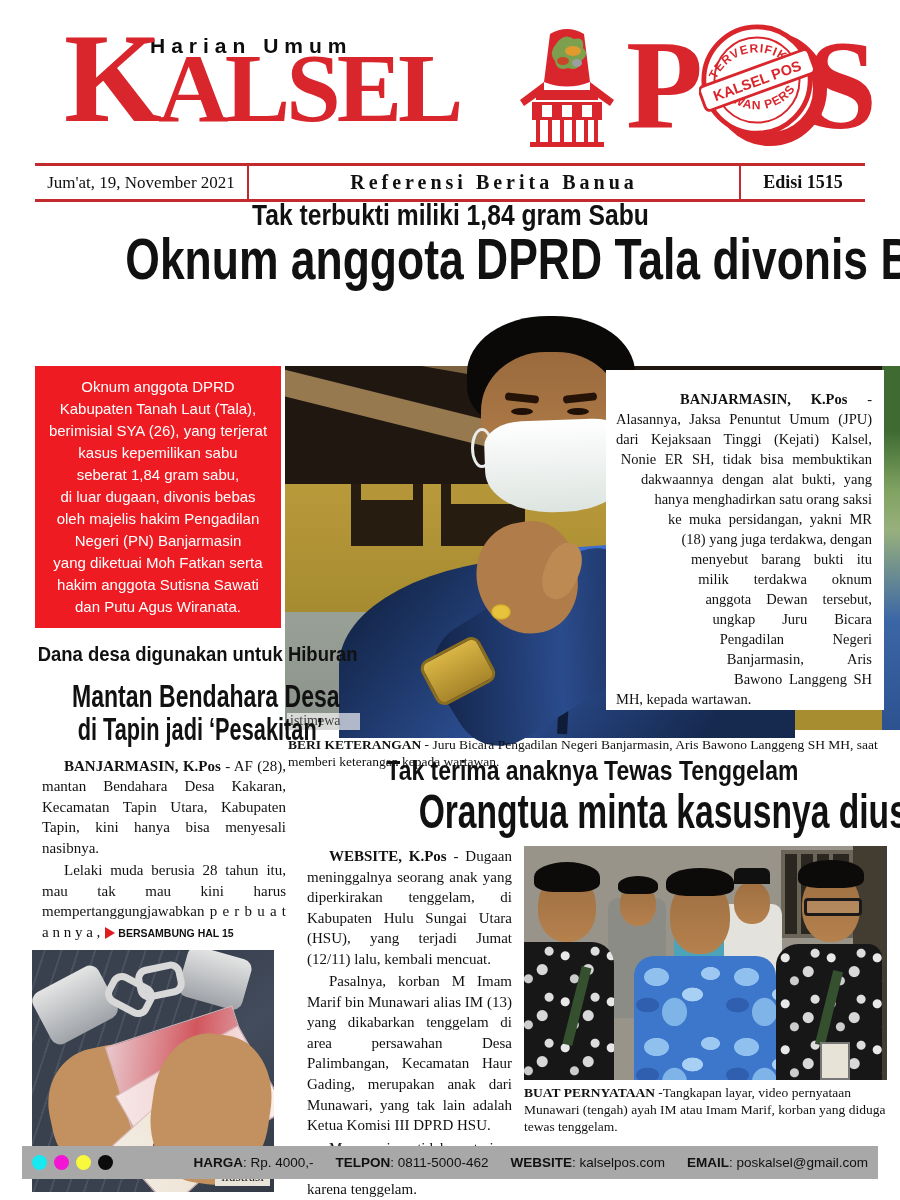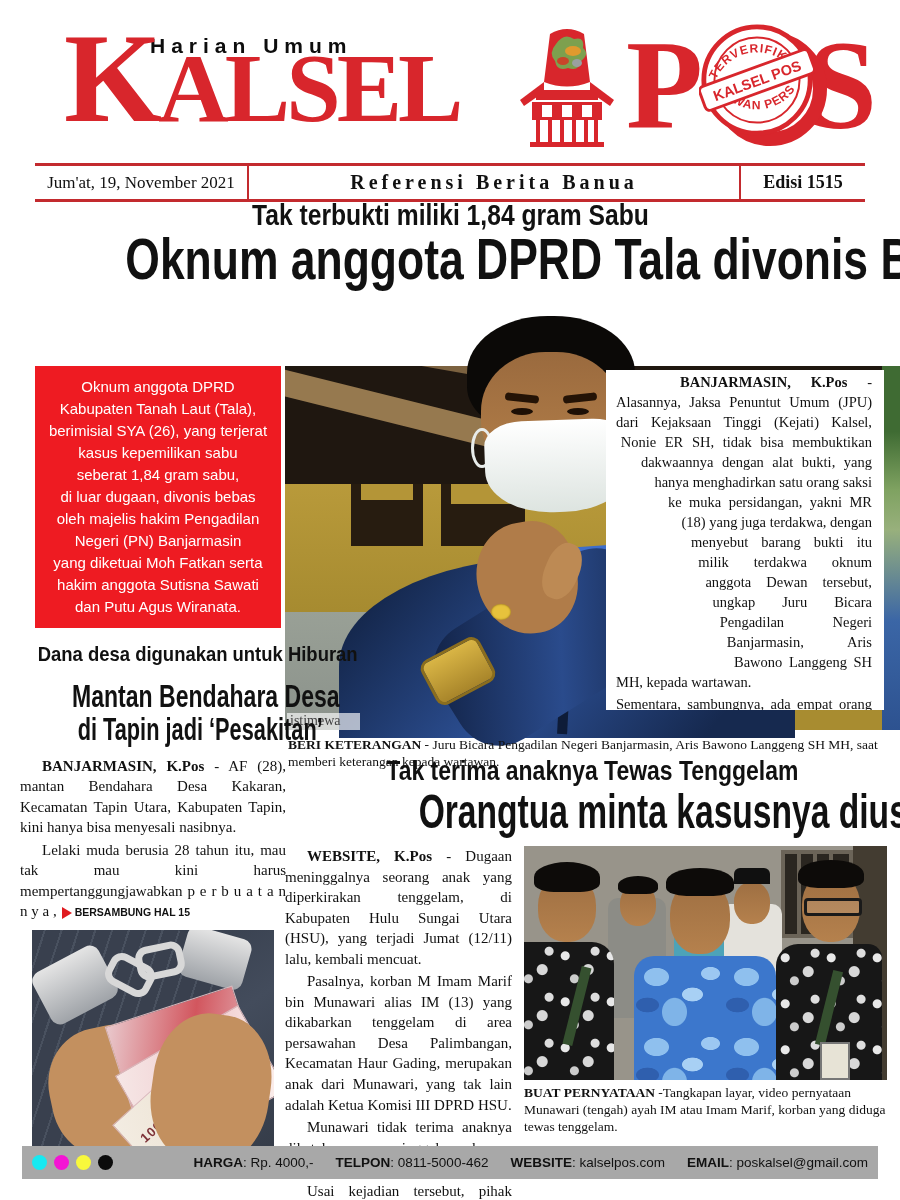--- a/index.html
+++ b/index.html
@@ -78,38 +78,38 @@
           background:linear-gradient(120deg,#101f40,#2a4b8c 55%,#142344);border-radius:46px;}
   .hand{position:absolute;left:128px;top:206px;width:100px;height:112px;background:#b07c49;
         border-radius:48% 42% 46% 52%;transform:rotate(-10deg);}
   .thumb{position:absolute;left:196px;top:226px;width:34px;height:58px;background:#bd8a54;border-radius:45%;transform:rotate(22deg);}
   .ring{position:absolute;left:142px;top:288px;width:20px;height:16px;background:#e7c23c;border-radius:50%;box-shadow:0 0 2px #7a5c10 inset;}
   .watch{position:absolute;left:76px;top:330px;width:60px;height:44px;transform:rotate(-28deg);
          background:linear-gradient(#d9b545,#a8852a);border-radius:10px;border:3px solid #8a6d1e;}
 
   
   .panel{position:absolute;top:4px;right:16px;width:278px;height:340px;background:#fff;
-         box-sizing:border-box;padding:2px 12px 8px 10px;overflow:hidden;}
+         box-sizing:border-box;padding:19px 12px 8px 10px;overflow:hidden;}
   .panel p{margin:0 0 2px 0;font-size:14.5px;line-height:1.38;text-align:justify;}
   .panel .indent{text-indent:64px;}
   .contour{float:left;width:118px;height:300px;shape-outside:polygon(0% 26%, 12% 28%, 60% 56%, 100% 100%, 0% 100%);}
   .credit-chip{position:absolute;left:2px;bottom:0;padding:0 19px 1px 3px;font-size:14px;color:#404040;
                background:rgba(255,255,255,.65);}
 
   .caption1{left:288px;top:737px;width:606px;font-size:13.5px;line-height:1.25;}
   .cap-lead{font-weight:bold;}
 
   
   .leftcol{left:20px;top:642px;width:266px;}
   .kicker2{text-align:right;font-weight:bold;font-size:20.5px;}
   .headline2{text-align:center;font-weight:bold;font-size:32px;line-height:1.04;margin-top:14px;}
   .leftcol .body{margin-top:9px;}
   .body p{margin:0;font-size:15px;line-height:1.37;text-align:justify;}
   .body p + p{margin-top:2px;}
-  .body .indent{text-indent:22px;}
+  .body .indent{text-indent:22px;margin-left:22px;}
   .dateline{font-weight:bold;}
   .inline-cont{white-space:nowrap;}
   .inline-cont .tri2{display:inline-block;width:0;height:0;border-left:10px solid #e01b20;
                      border-top:6px solid transparent;border-bottom:6px solid transparent;margin:0 3px 0 5px;vertical-align:middle;}
   .inline-cont .lbl{font-family:"Liberation Sans",sans-serif;font-weight:bold;font-size:10.5px;}
 
   
   .photo2{position:relative;margin:8px auto 0 auto;width:242px;height:242px;overflow:hidden;
           background:linear-gradient(145deg,#2c3340 0%,#434c5c 55%,#333a46 100%);}
   .pinstripe{position:absolute;left:-40px;top:-20px;width:200px;height:300px;transform:rotate(18deg);

